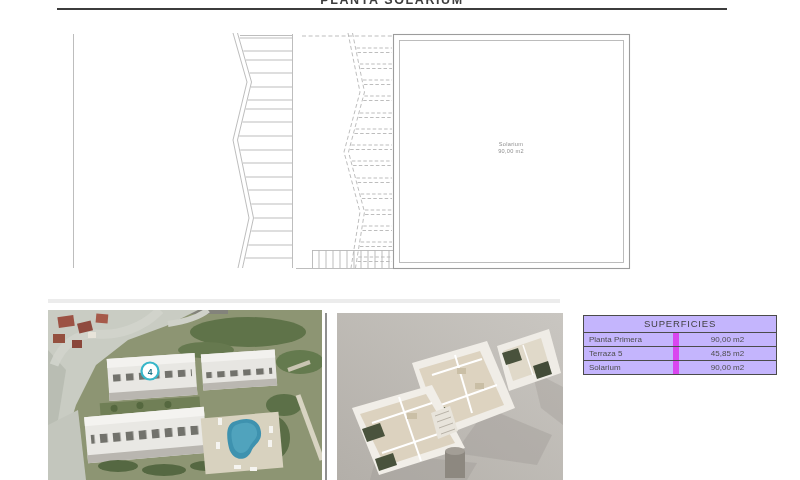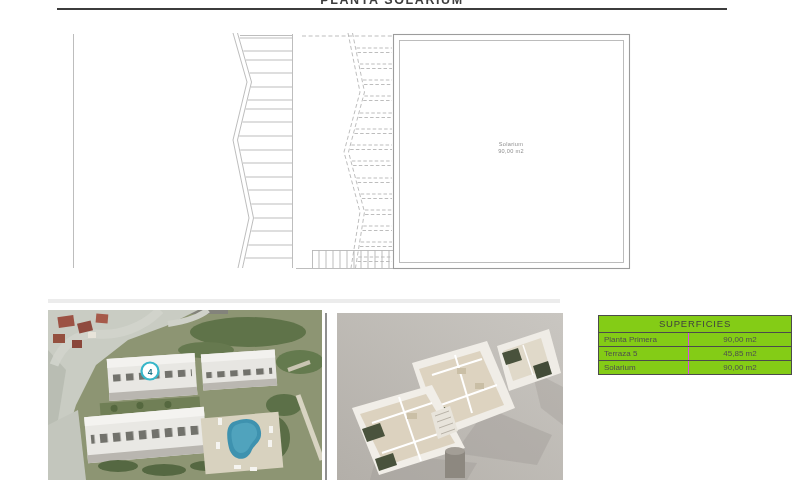--- a/index.html
+++ b/index.html
@@ -17,27 +17,27 @@
 
   
   .shadow-band{position:absolute;left:48px;top:299px;width:512px;height:4px;background:#ececec;}
   .aerial{position:absolute;left:48px;top:310px;}
   .img-divider{position:absolute;left:325px;top:313px;width:2px;height:167px;background:#8f8f8f;}
   .iso{position:absolute;left:337px;top:313px;}
   .marker-text{font-family:"Liberation Sans",sans-serif;font-size:8.5px;font-weight:700;
                fill:#1f7487;text-anchor:middle;}
 
   
-  .stable{position:absolute;left:598px;top:315px;width:194px;border:1.6px solid #4b4b4b;
-          background:#84cc16;color:#4e4e4e;box-sizing:border-box;}
+  .stable{position:absolute;left:583px;top:315px;width:194px;border:1.6px solid #4b4b4b;
+          background:#c4b5fd;color:#4e4e4e;box-sizing:border-box;}
   .sthead{border-bottom:1.5px solid #4b4b4b;text-align:center;font-size:9.5px;
           letter-spacing:.8px;padding:2px 0 3px;color:#3f3f3f;}
   .strow{display:flex;align-items:stretch;border-bottom:1px solid #4b4b4b;height:13px;font-size:8px;}
   .strow:last-child{border-bottom:none;}
-  .stlabel{flex:0 0 84px;border-right:1px solid #d946ef;display:flex;align-items:center;padding-left:5px;}
+  .stlabel{flex:0 0 84px;border-right:6px solid #d946ef;display:flex;align-items:center;padding-left:5px;}
   .stvalue{flex:1;display:flex;align-items:center;justify-content:center;}
 </style>
 </head>
 <body>
 
 <div class="sheet">
 
   <div class="page-title">PLANTA SOLARIUM</div>
   <div class="title-rule"></div>
 

